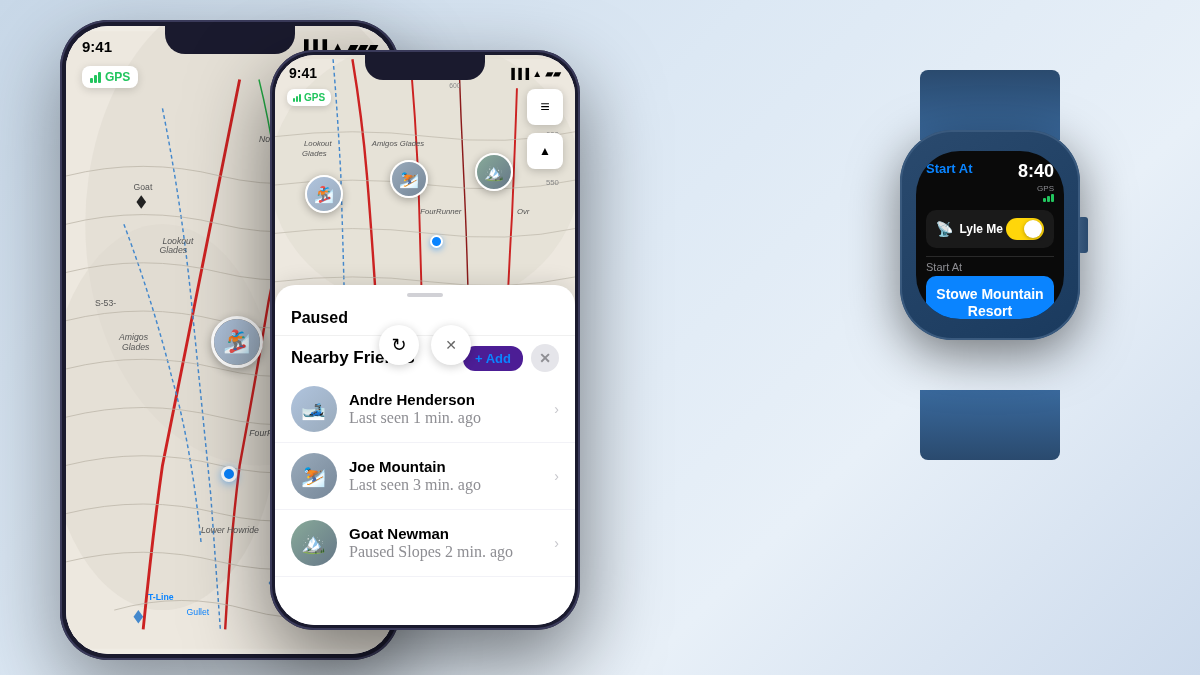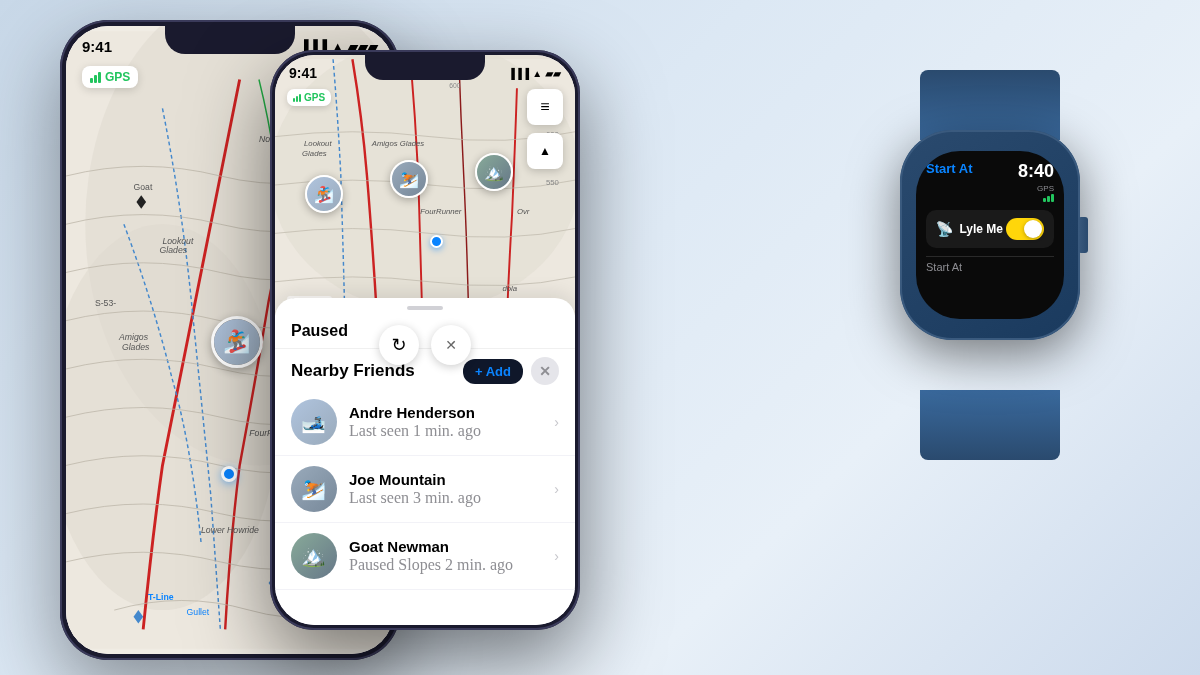--- a/index.html
+++ b/index.html
@@ -214,21 +214,20 @@
       position: absolute;
       bottom: 0;
       left: 0;
       right: 0;
       top: 230px;
       background: white;
       border-radius: 20px 20px 0 0;
       box-shadow: 0 -4px 20px rgba(0,0,0,0.1);
       z-index: 6;
       overflow: hidden;
-      margin-top: 13px;
     }
     .sheet-handle {
       width: 36px;
       height: 4px;
       background: #d1d1d6;
       border-radius: 2px;
       margin: 8px auto;
     }
     .sheet-paused {
       font-size: 16px;
@@ -240,21 +239,21 @@
       font-size: 17px;
       font-weight: 700;
       color: #000;
       padding: 8px 16px 4px;
       border-top: 1px solid #f0f0f0;
     }
     .add-btn {
       display: flex;
       align-items: center;
       gap: 4px;
-      background: #0f172a;
+      background: #4c1d95;
       border-radius: 12px;
       padding: 5px 12px;
       font-size: 13px;
       font-weight: 600;
       color: #0a84ff;
     }
     .close-sheet-btn {
       width: 28px;
       height: 28px;
       background: #e5e5ea;
@@ -673,17 +672,18 @@
             <span>Lyle Me</span>
           </div>
           <div class="watch-toggle">
             <div class="watch-toggle-knob"></div>
           </div>
         </div>
 
         <div class="watch-divider"></div>
         <div class="watch-start-at-label">Start At</div>
 
+        <div class="watch-resort-btn">Stowe Mountain Resort</div>
 
       </div>
     </div>
   </div>
 </div>
 
 </body></html>

